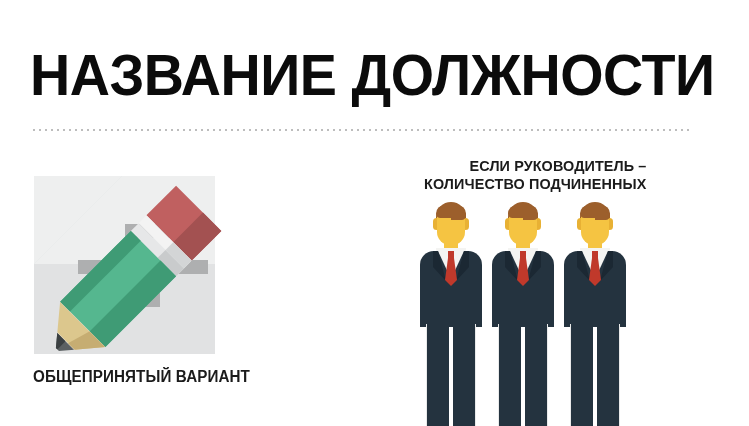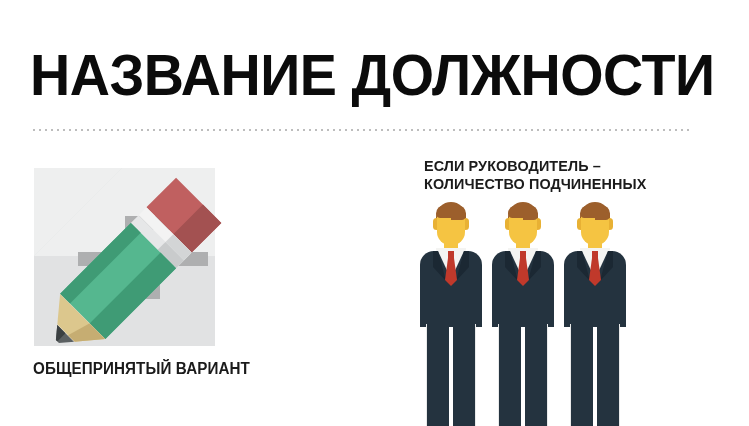--- a/index.html
+++ b/index.html
@@ -45,21 +45,21 @@
     background-image: radial-gradient(circle, #bdbdbd 0.9px, rgba(255,255,255,0) 1.1px);
     background-size: 6px 2px;
     background-repeat: repeat-x;
     background-position: 0 0;
   }
 
   
   #left-block {
     position: absolute;
     left: 0;
-    top: 8px;
+    top: 16px;
     width: 360px;
     height: 325px;
     padding-left: 12px;
   }
   #doc-icon {
     position: absolute;
     left: 34px;
     top: 160px;
     width: 181px;
     height: 178px;
@@ -157,20 +157,21 @@
     white-space: nowrap;
   }
 
   
   #right-block {
     position: absolute;
     left: 410px;
     top: 0;
     width: 339px;
     height: 426px;
+    text-align: right;
   }
   #right-caption {
     position: absolute;
     left: 14px;
     top: 157px;
     font-size: 15px;
     line-height: 18px;
     font-weight: 700;
     color: #1b1b1b;
     letter-spacing: 0.1px;

